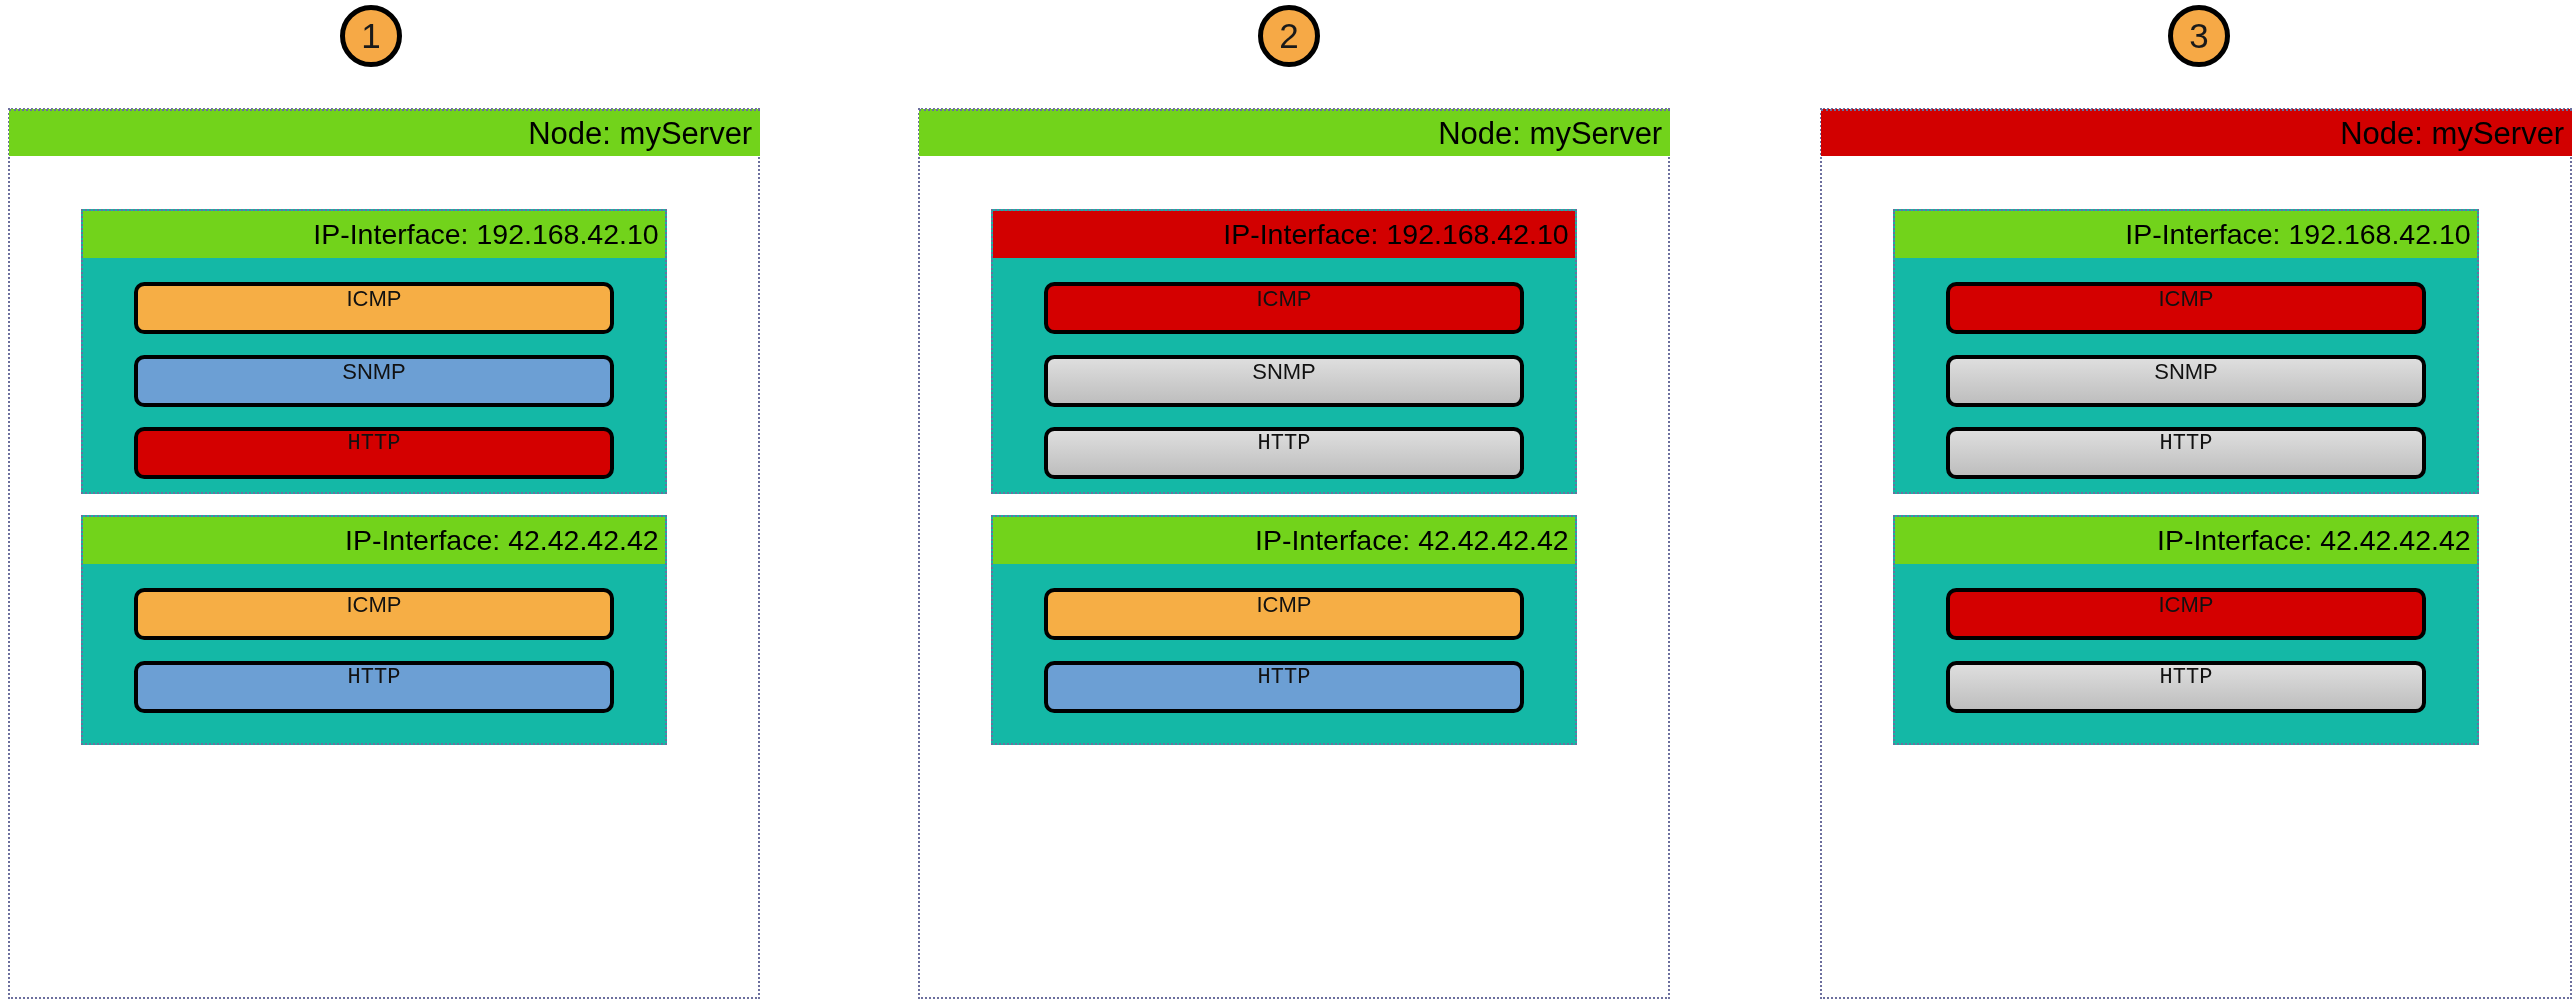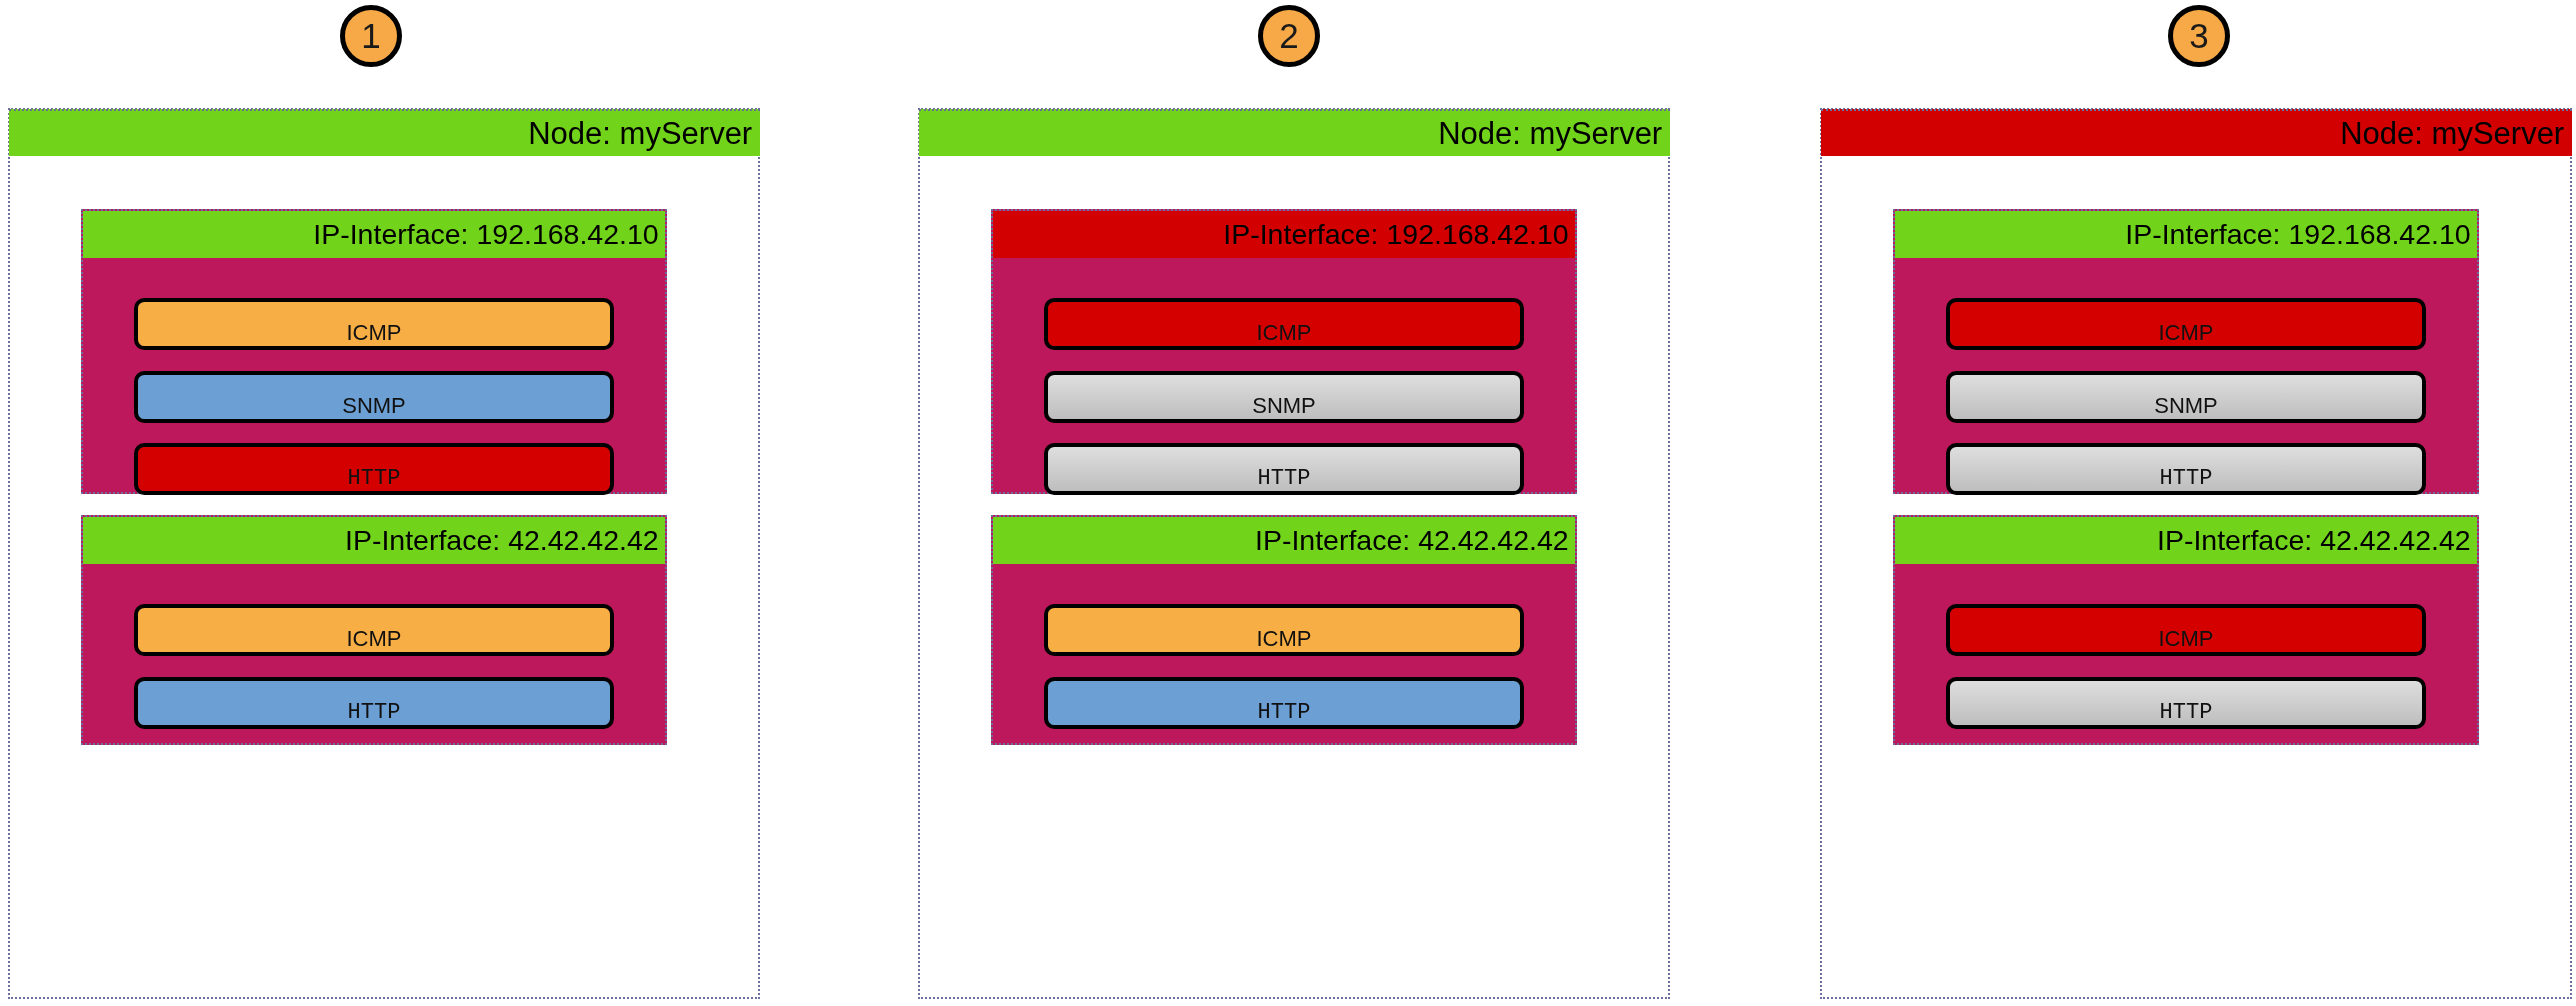--- a/index.html
+++ b/index.html
@@ -63,21 +63,21 @@
   .status-up   { background: #72D31B; }
   .status-down { background: #D20000; }
 
   
   .iface {
     position: absolute;
     left: 71px;
     width: 586px;
     border: 2.4px dotted #6C6F9E;
     box-sizing: border-box;
-    background: #be185d;
+    background: #14b8a6;
   }
   .iface-header {
     height: 47px;
     display: flex;
     align-items: center;
     justify-content: flex-end;
     padding-right: 6.3px;
     font-size: 28.5px;
     color: #000000;
     white-space: nowrap;
@@ -88,26 +88,25 @@
     box-sizing: border-box;
   }
 
   
   .svc {
     height: 52px;
     border: 4px solid #000000;
     border-radius: 10.3px;
     box-sizing: border-box;
     display: flex;
-    align-items: flex-end;
+    align-items: flex-start;
     justify-content: center;
     font-size: 22px;
     color: #111111;
     margin-bottom: 20.6px;
-    margin-top: 16px;
   }
   .svc:last-child { margin-bottom: 0; font-family: Liberation Mono, monospace; }
 
   .svc-icmp    { background: #F6AE45; }
   .svc-snmp    { background: #6C9FD4; }
   .svc-blue    { background: #6C9FD4; }
   .svc-down    { background: #D40000; }
   .svc-unknown { background: linear-gradient(to bottom, #DEDEDE 0%, #BEBEBE 100%); }
 </style>
 </head>

